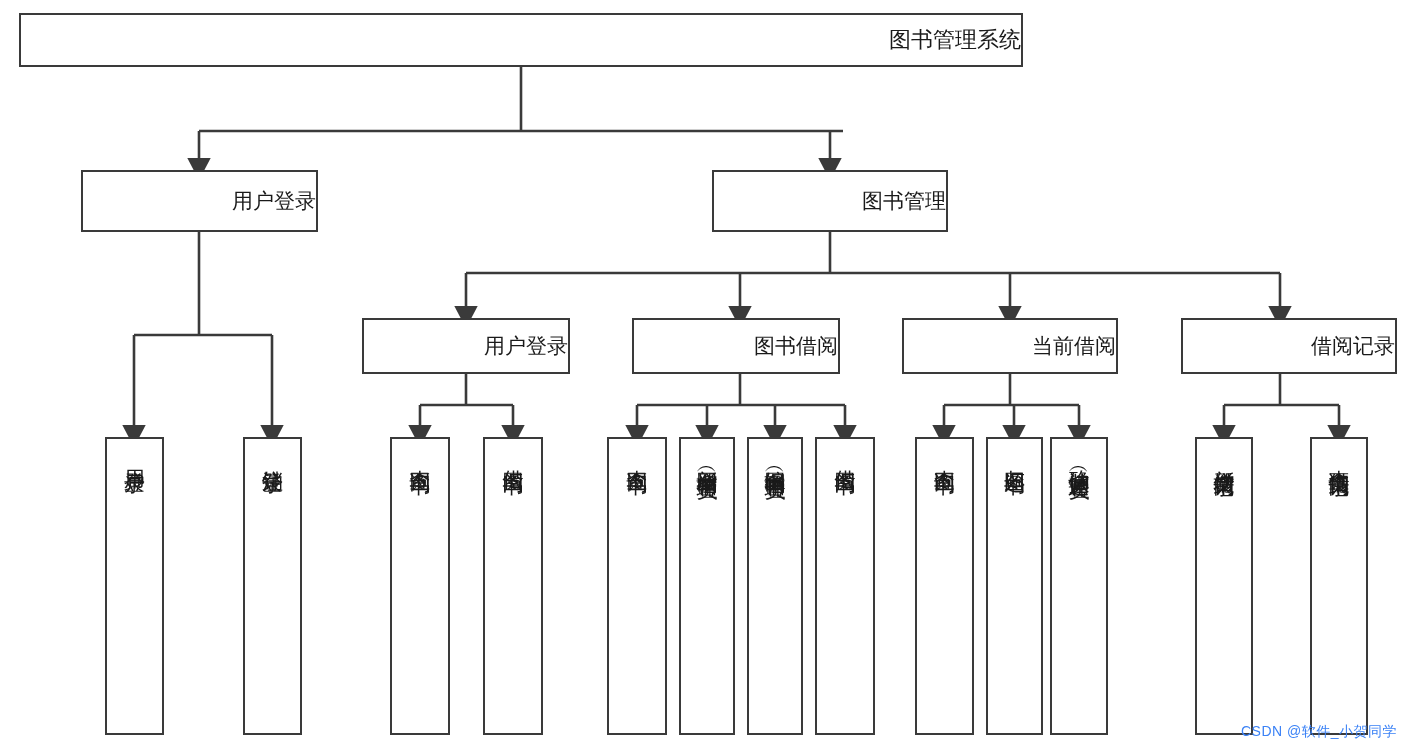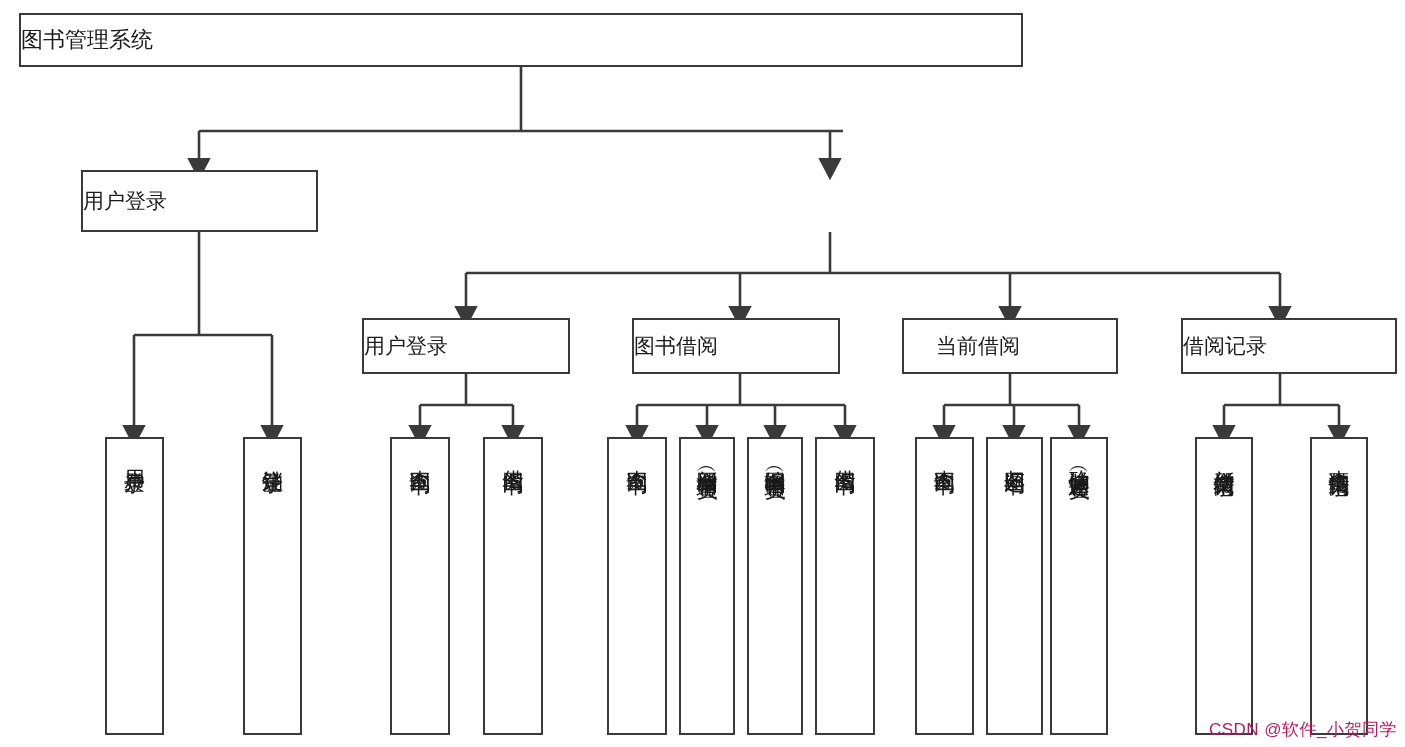--- a/index.html
+++ b/index.html
@@ -26,21 +26,21 @@
     height: 747px;
     pointer-events: none;
   }
   .node {
     position: absolute;
     box-sizing: border-box;
     background: #ffffff;
     border: 2px solid #3a3a3a;
     display: flex;
     align-items: center;
-    justify-content: flex-start;
+    justify-content: flex-end;
     color: #1a1a1a;
     z-index: 2;
   }
   .node-label {
     display: block;
     text-align: center;
     line-height: 1.18;
     white-space: nowrap;
   }
   .node.horiz .node-label {
@@ -59,22 +59,22 @@
     text-orientation: upright;
     font-size: 21px;
     letter-spacing: 1.5px;
     line-height: 1.05;
     white-space: nowrap;
   }
   #watermark {
     position: absolute;
     right: 8px;
     bottom: 6px;
-    font-size: 17px;
-    color: #be185d;
+    font-size: 14px;
+    color: #3b82f6;
     letter-spacing: 0.5px;
     z-index: 5;
     white-space: nowrap;
   }
 </style>
 </head>
 <body>
 
 <div id="diagram-root">
 
@@ -128,20 +128,23 @@
     </g>
   </svg>
 
   <div class="node root horiz" style="left:19px; top:13px; width:1004px; height:54px;">
     <span class="node-label">图书管理系统</span>
   </div>
 
   <div class="node horiz" style="left:81px; top:170px; width:237px; height:62px;">
     <span class="node-label">用户登录</span>
   </div>
+  <div class="node horiz" style="left:712px; top:170px; width:236px; height:62px;">
+    <span class="node-label">图书管理</span>
+  </div>
 
   <div class="node horiz" style="left:362px; top:318px; width:208px; height:56px;">
     <span class="node-label">用户登录</span>
   </div>
   <div class="node horiz" style="left:632px; top:318px; width:208px; height:56px;">
     <span class="node-label">图书借阅</span>
   </div>
   <div class="node horiz" style="left:902px; top:318px; width:216px; height:56px;padding-left:32px;">
     <span class="node-label">当前借阅</span>
   </div>

